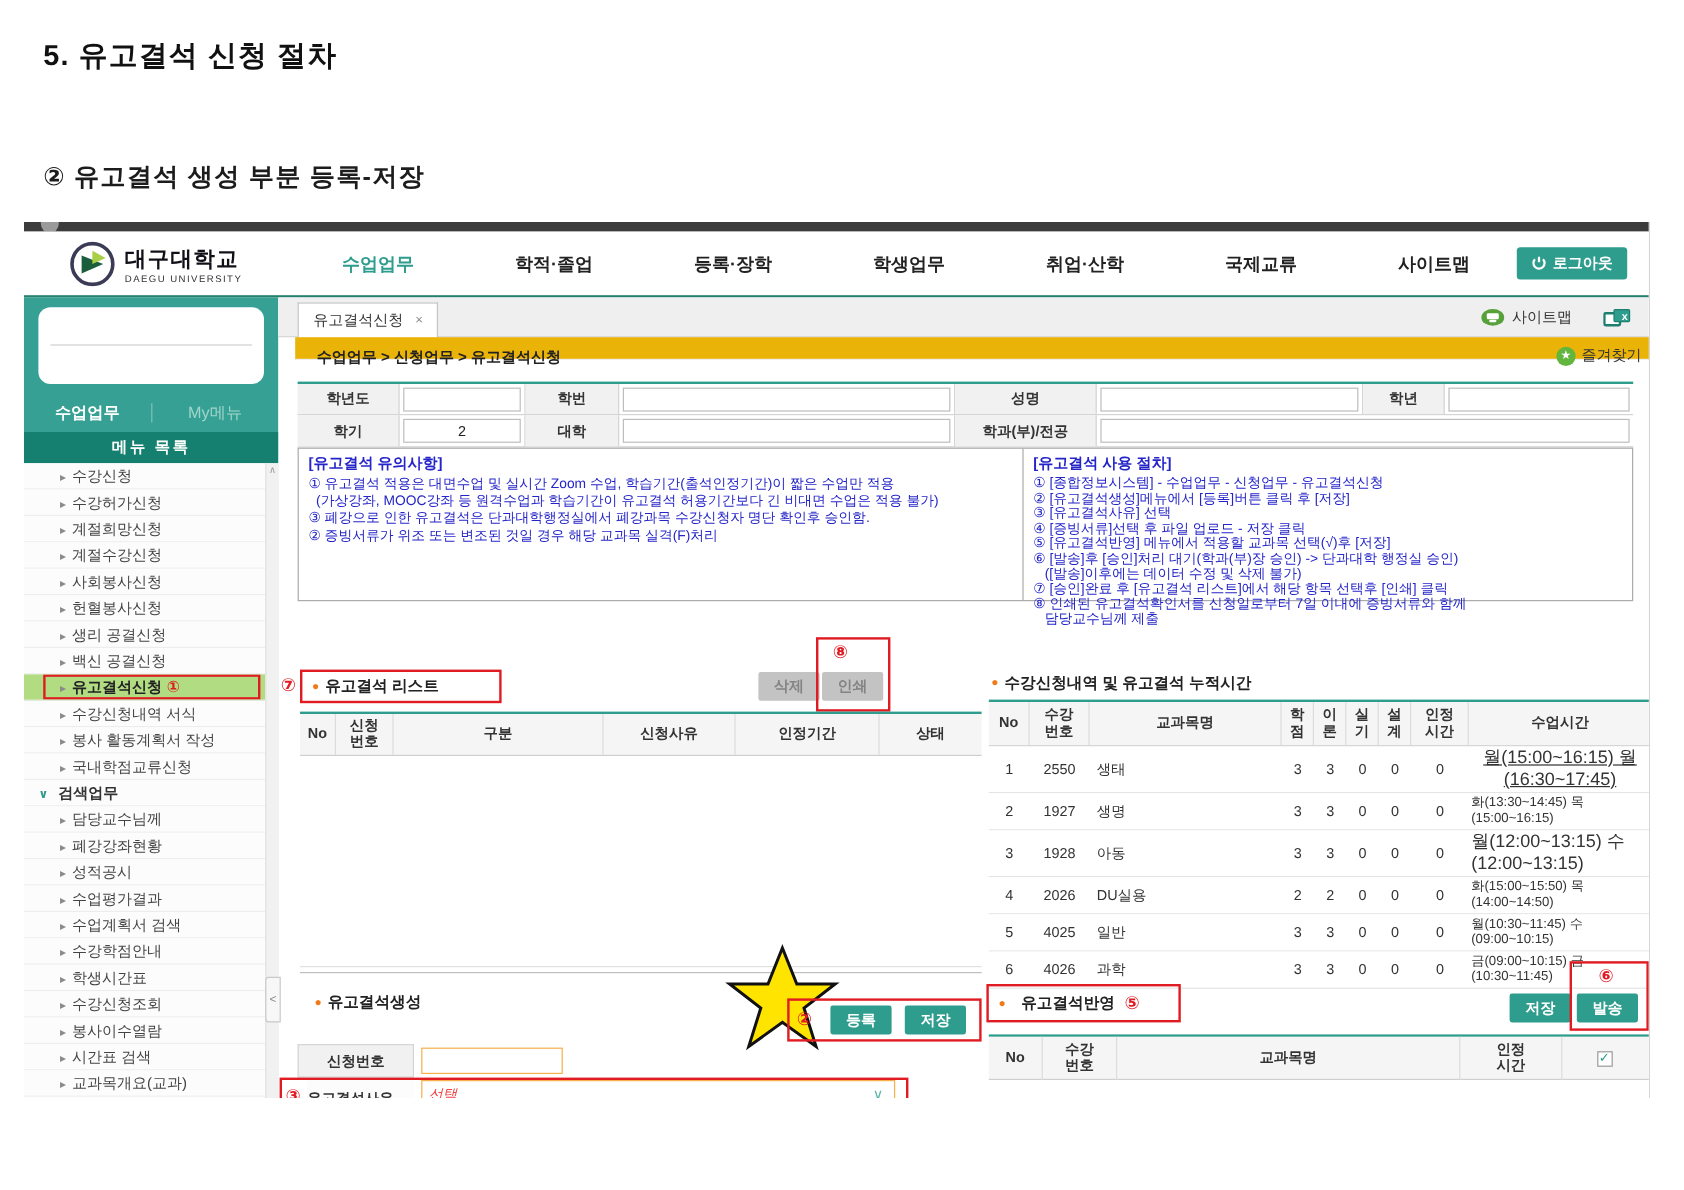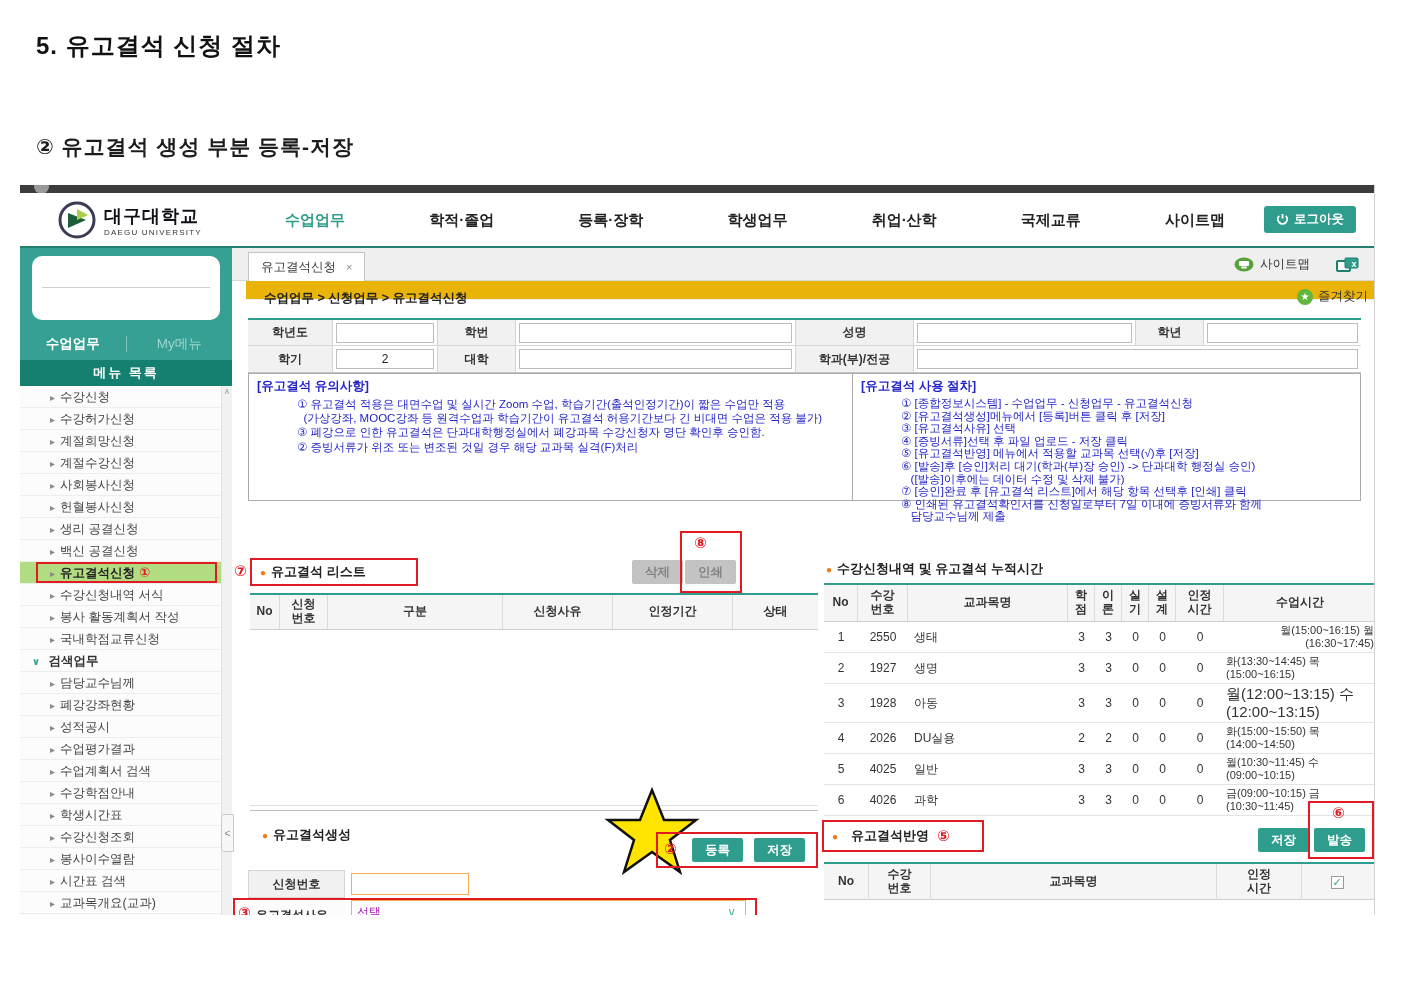--- a/index.html
+++ b/index.html
@@ -70,21 +70,21 @@
   .sf-val { border-right:1px solid #d5d5d5; display:flex; align-items:center; padding:0 3px; }
   .sf-val:last-child { border-right:none; }
   .sf-input { width:100%; height:20px; border:1px solid #bdbdbd; background:#fff; font-size:12px; text-align:center; color:#222; }
 
   
   .notice { position:absolute; left:16px; top:125px; width:1113px; height:128px; border:1px solid #ababab; background:#fff; display:flex; }
   .notice-col { padding:4px 8px; color:#2424c8; }
   .notice-left { width:604px; border-right:1px solid #ababab; }
   .notice-right { flex:1; }
   .notice-title { font-size:12.5px; font-weight:bold; margin-bottom:2px; }
-  .notice-line { font-size:11.5px; line-height:14.2px; white-space:nowrap;margin-left:40px; }
+  .notice-line { font-size:11.5px; line-height:14.2px; white-space:nowrap; }
   .notice-right .notice-line { line-height:12.6px; }
 
   
   .sec-bullet { color:#f07a1a; font-size:10px; margin-right:5px; }
   .sec-title { font-size:13px; font-weight:bold; color:#222; }
   .red-box { border:2.5px solid #e01b22; }
   .ann { color:#e01b22; font-weight:bold; font-size:15px; }
 
   
   .dtable { border-top:2px solid #2e9d8d; }
@@ -96,21 +96,21 @@
 
   .btn { height:24px; padding:0 13px; border:none; border-radius:2px; font-size:12.5px; font-weight:bold; cursor:pointer; }
   .btn-teal { background:#2e9d8d; color:#fff; }
   .btn-gray { background:#c3c3c3; color:#848484; }
 
   .cb { width:13px; height:13px; border:1px solid #9a9a9a; background:#fff; display:inline-flex; align-items:center; justify-content:center; font-size:11px; color:#2e9d8d; font-weight:bold; }
 
   
   .cform-row { display:flex; position:absolute; left:16px; }
   .cf-lab { width:97px; background:#f1f1f1; border:1px solid #d5d5d5; font-size:12px; font-weight:bold; color:#333; display:flex; align-items:center; justify-content:center; }
-  .orange-input { border:1.5px solid #f5b04a; background:#fff; font-size:12px; padding:0 5px; color:#a21caf; }
+  .orange-input { border:1.5px solid #f5b04a; background:#fff; font-size:12px; padding:0 5px; color:#ef4444;font-style:italic; }
   .star-svg { position:absolute; z-index:6; }
 
   .sel-wrap { position:relative; }
   .sel-chev { position:absolute; right:10px; top:5px; color:#58b7a9; font-size:12px; pointer-events:none; }
 </style>
 </head>
 <body>
 
 <div class="page">
 
@@ -339,21 +339,21 @@
         <div id="enroll-body">
             <div class="dt-row">
               <div class="dt-td" style="width: 34px; min-height: 30px;">1</div>
               <div class="dt-td" style="width: 50px; min-height: 30px;">2550</div>
               <div class="dt-td" style="width: 160px; min-height: 30px; justify-content: flex-start; padding-left: 6px;">생태</div>
               <div class="dt-td" style="width: 27px; min-height: 30px;">3</div>
               <div class="dt-td" style="width: 27px; min-height: 30px;">3</div>
               <div class="dt-td" style="width: 27px; min-height: 30px;">0</div>
               <div class="dt-td" style="width: 27px; min-height: 30px;">0</div>
               <div class="dt-td" style="width: 48px; min-height: 30px;">0</div>
-              <div class="dt-td" style="width: 152px; min-height: 30px; font-size: 11px; text-align: right; justify-content: flex-start;">월(15:00~16:15) 월(16:30~17:45)</div>
+              <div class="dt-td" style="width: 152px; min-height: 30px; font-size: 15px; text-align: center; justify-content: flex-start; text-decoration: underline;">월(15:00~16:15) 월(16:30~17:45)</div>
             </div>
             <div class="dt-row">
               <div class="dt-td" style="width: 34px; min-height: 30px;">2</div>
               <div class="dt-td" style="width: 50px; min-height: 30px;">1927</div>
               <div class="dt-td" style="width: 160px; min-height: 30px; justify-content: flex-start; padding-left: 6px;">생명</div>
               <div class="dt-td" style="width: 27px; min-height: 30px;">3</div>
               <div class="dt-td" style="width: 27px; min-height: 30px;">3</div>
               <div class="dt-td" style="width: 27px; min-height: 30px;">0</div>
               <div class="dt-td" style="width: 27px; min-height: 30px;">0</div>
               <div class="dt-td" style="width: 48px; min-height: 30px;">0</div>

